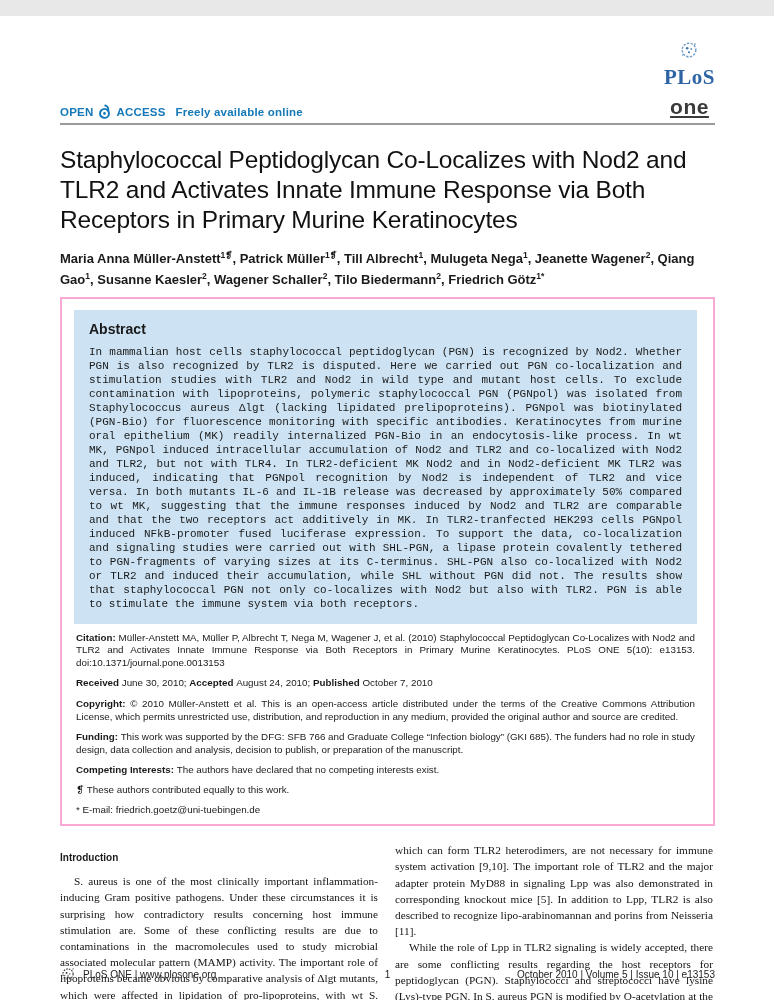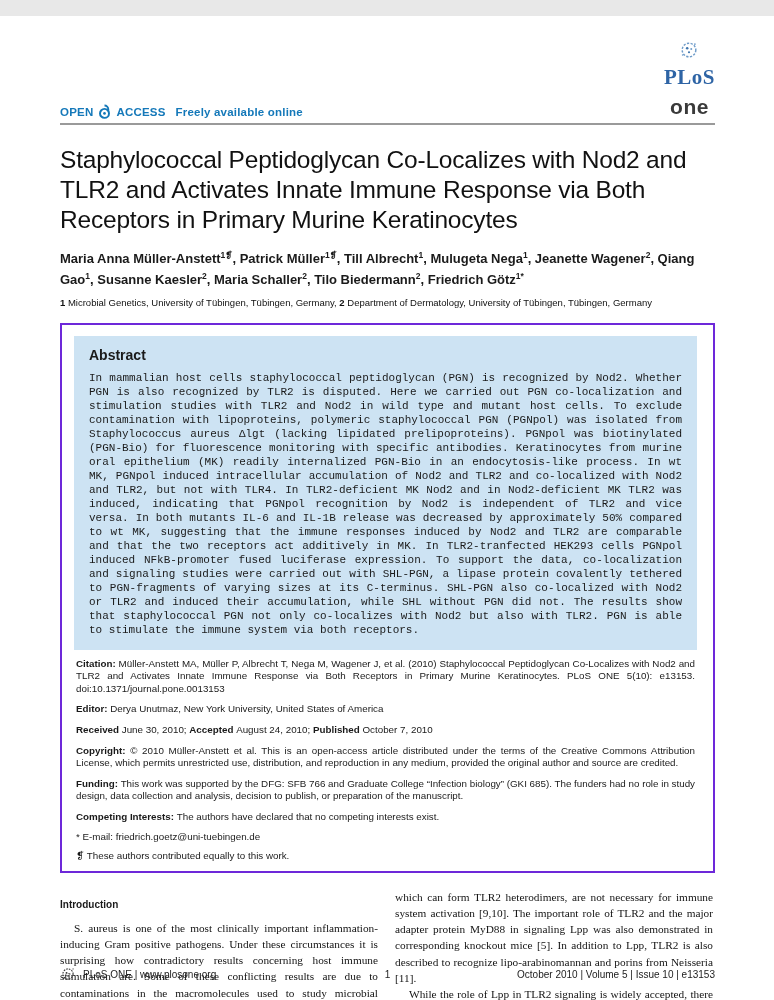--- a/index.html
+++ b/index.html
@@ -16,31 +16,31 @@
   .content{position:absolute;left:60px;right:59px;top:0;}
 
   
   .hdr{display:flex;justify-content:space-between;align-items:flex-end;padding-top:24px;border-bottom:2px solid #9a9a9a;padding-bottom:4px;}
   .oa{display:flex;align-items:center;gap:4px;color:#1478b9;font-weight:bold;font-size:11.5px;letter-spacing:.2px;}
   .oa .freely{margin-left:6px;}
   .oa-icon{display:inline-block;width:15px;height:15px;}
   .plos-logo{display:flex;align-items:center;gap:5px;flex-direction:column;}
   .cell-icon{width:20px;height:20px;}
   .plos-word{font-family:"Liberation Serif", serif;font-weight:bold;color:#2e64a5;font-size:21px;letter-spacing:.5px;}
-  .one-word{font-size:21px;font-weight:bold;color:#3a3a3a;letter-spacing:.5px;}
+  .one-word{font-size:21px;font-weight:bold;color:#3a3a3a;letter-spacing:.5px;text-decoration:underline;}
 
   
   .title{font-size:24.5px;line-height:30px;font-weight:normal;color:#111;margin:20px 0 12px 0;letter-spacing:-.2px;}
   .authors{font-size:13px;line-height:17.5px;font-weight:bold;margin:0 0 8px 0;}
   .authors sup{font-size:8.5px;font-weight:bold;}
   .affil{font-size:9.5px;line-height:12px;margin:0 0 14px 0;color:#111;}
   .affil b{font-weight:bold;}
 
   
-  .metabox{border:2px solid #6d28d9;padding:11px 16px 8px 12px;}
+  .metabox{border:2px solid #f9a8d4;padding:11px 16px 8px 12px;}
   .abstract{background:#cde3f3;padding:11px 15px 13px 15px;}
   .abstract h2{font-size:14px;margin:0 0 8px 0;}
   .abstract p{font-size:11px;line-height:14px;margin:0;text-align:justify;font-family:Liberation Mono, monospace;}
   .metarow{font-size:9.8px;line-height:12.6px;margin:8px 2px 0 2px;text-align:justify;}
   .metarow b{font-weight:bold;}
   .metarow.small-gap{margin-top:7px;}
   .email-link{color:#1a1a1a;text-decoration:none;}
 
   
   .twocol{display:flex;gap:17px;margin-top:16px;}
@@ -102,50 +102,48 @@
   <span class="author"><span>Till Albrecht</span><sup>1</sup><span>, </span></span>
 
   <span class="author"><span>Mulugeta Nega</span><sup>1</sup><span>, </span></span>
 
   <span class="author"><span>Jeanette Wagener</span><sup>2</sup><span>, </span></span>
 
   <span class="author"><span>Qiang Gao</span><sup>1</sup><span>, </span></span>
 
   <span class="author"><span>Susanne Kaesler</span><sup>2</sup><span>, </span></span>
 
-  <span class="author"><span>Maria Schaller</span><sup>2</sup><span>, </span></span>
+  <span class="author"><span>Wagener Schaller</span><sup>2</sup><span>, </span></span>
 
   <span class="author"><span>Tilo Biedermann</span><sup>2</sup><span>, </span></span>
 
   <span class="author"><span>Friedrich Götz</span><sup>1*</sup><span></span></span>
 </p>
 
-    <p class="affil"><b>1</b><span> Microbial Genetics, University of Tübingen, Tübingen, Germany, </span><b>2</b><span> Department of Dermatology, University of Tübingen, Tübingen, Germany</span></p>
 
     <div class="metabox">
       <div class="abstract">
         <h2>Abstract</h2>
         <p>In mammalian host cells staphylococcal peptidoglycan (PGN) is recognized by Nod2. Whether PGN is also recognized by TLR2 is disputed. Here we carried out PGN co-localization and stimulation studies with TLR2 and Nod2 in wild type and mutant host cells. To exclude contamination with lipoproteins, polymeric staphylococcal PGN (PGNpol) was isolated from Staphylococcus aureus Δlgt (lacking lipidated prelipoproteins). PGNpol was biotinylated (PGN-Bio) for fluorescence monitoring with specific antibodies. Keratinocytes from murine oral epithelium (MK) readily internalized PGN-Bio in an endocytosis-like process. In wt MK, PGNpol induced intracellular accumulation of Nod2 and TLR2 and co-localized with Nod2 and TLR2, but not with TLR4. In TLR2-deficient MK Nod2 and in Nod2-deficient MK TLR2 was induced, indicating that PGNpol recognition by Nod2 is independent of TLR2 and vice versa. In both mutants IL-6 and IL-1B release was decreased by approximately 50% compared to wt MK, suggesting that the immune responses induced by Nod2 and TLR2 are comparable and that the two receptors act additively in MK. In TLR2-tranfected HEK293 cells PGNpol induced NFkB-promoter fused luciferase expression. To support the data, co-localization and signaling studies were carried out with SHL-PGN, a lipase protein covalently tethered to PGN-fragments of varying sizes at its C-terminus. SHL-PGN also co-localized with Nod2 or TLR2 and induced their accumulation, while SHL without PGN did not. The results show that staphylococcal PGN not only co-localizes with Nod2 but also with TLR2. PGN is able to stimulate the immune system via both receptors.</p>
       </div>
 
       <p class="metarow"><b>Citation: </b><span>Müller-Anstett MA, Müller P, Albrecht T, Nega M, Wagener J, et al. (2010) Staphylococcal Peptidoglycan Co-Localizes with Nod2 and TLR2 and Activates Innate Immune Response via Both Receptors in Primary Murine Keratinocytes. PLoS ONE 5(10): e13153. doi:10.1371/journal.pone.0013153</span></p>
 
-      <p class="metarow"><b>Editor: </b><span>Derya Unutmaz, New York University, United States of America</span></p>
 
       <p class="metarow"><b>Received </b><span>June 30, 2010; </span><b>Accepted </b><span>August 24, 2010; </span><b>Published </b><span>October 7, 2010</span></p>
 
       <p class="metarow"><b>Copyright: </b><span>© 2010 Müller-Anstett et al. This is an open-access article distributed under the terms of the Creative Commons Attribution License, which permits unrestricted use, distribution, and reproduction in any medium, provided the original author and source are credited.</span></p>
 
       <p class="metarow"><b>Funding: </b><span>This work was supported by the DFG: SFB 766 and Graduate College “Infection biology” (GKI 685). The funders had no role in study design, data collection and analysis, decision to publish, or preparation of the manuscript.</span></p>
 
       <p class="metarow"><b>Competing Interests: </b><span>The authors have declared that no competing interests exist.</span></p>
 
+      <p class="metarow small-gap">❡ These authors contributed equally to this work.</p>
+
       <p class="metarow small-gap"><span>* E-mail: </span><a href="#" class="email-link">friedrich.goetz@uni-tuebingen.de</a></p>
-
-      <p class="metarow small-gap">❡ These authors contributed equally to this work.</p>
     </div>
 
     <div class="twocol">
       <div class="col">
         <h3 class="intro-h">Introduction</h3>
         <p class="intro-p indent">S. aureus is one of the most clinically important inflammation-inducing Gram positive pathogens. Under these circumstances it is surprising how contradictory results concerning host immune stimulation are. Some of these conflicting results are due to contaminations in the macromolecules used to study microbial associated molecular pattern (MAMP) activity. The important role of lipoproteins became obvious by comparative analysis of Δlgt mutants, which were affected in lipidation of pro-lipoproteins, with wt S. aureus; The immune stimulation of different host cells was drastically decreased in these mutants [1]. It emerged over time that, in Gram-positive bacteria, lipoproteins and not lipoteichoic acid (LTA) play a key role in stimulation of the innate immunity [1,2,3,4]. The role of lipoproteins was also studied in vivo. In a sepsis model with C57BL/6 mice, the Δlgt mutants of S. aureus SA113 and Newman induced much less IL-1B chemokine-mediated inflammation and were virulence attenuated mainly because of their impaired iron acquisition [5]. In vitro assays and co-crystallization studies show that Lpp are TLR2 ligands and stimulate the immune system via TLR2 [6,7,8]. TLR1 and TLR6,</p>
       </div>
       <div class="col">
         <p class="intro-p">which can form TLR2 heterodimers, are not necessary for immune system activation [9,10]. The important role of TLR2 and the major adapter protein MyD88 in signaling Lpp was also demonstrated in corresponding knockout mice [5]. In addition to Lpp, TLR2 is also described to recognize lipo-arabinomannan and porins from Neisseria [11].</p>
         <p class="intro-p indent">While the role of Lpp in TLR2 signaling is widely accepted, there are some conflicting results regarding the host receptors for peptidoglycan (PGN). Staphylococci and streptococci have lysine (Lys)-type PGN. In S. aureus PGN is modified by O-acetylation at the C6-OH position of MurNAc, which contributes to lysozyme resistance [12]. Whether O-acetylation affects signaling activity has not been systematically investigated. However, it has been shown that O-acetylation of PGN strongly suppresses phagocytosis, inflammasome activation, and IL-1beta secretion [13]. PGN fragments are released into the culture supernatant by the natural cell wall turnover [14,15] and it is therefore only logical that PGN, as a unique bacterial structure, is recognized by the immune system. In mammals there are two intracellular receptors for PGN, Nod2 detects (Lys)-type PGN and muramyl dipeptide (MDP) as the minimal recognition structure, whereas Nod1 preferentially</p>

